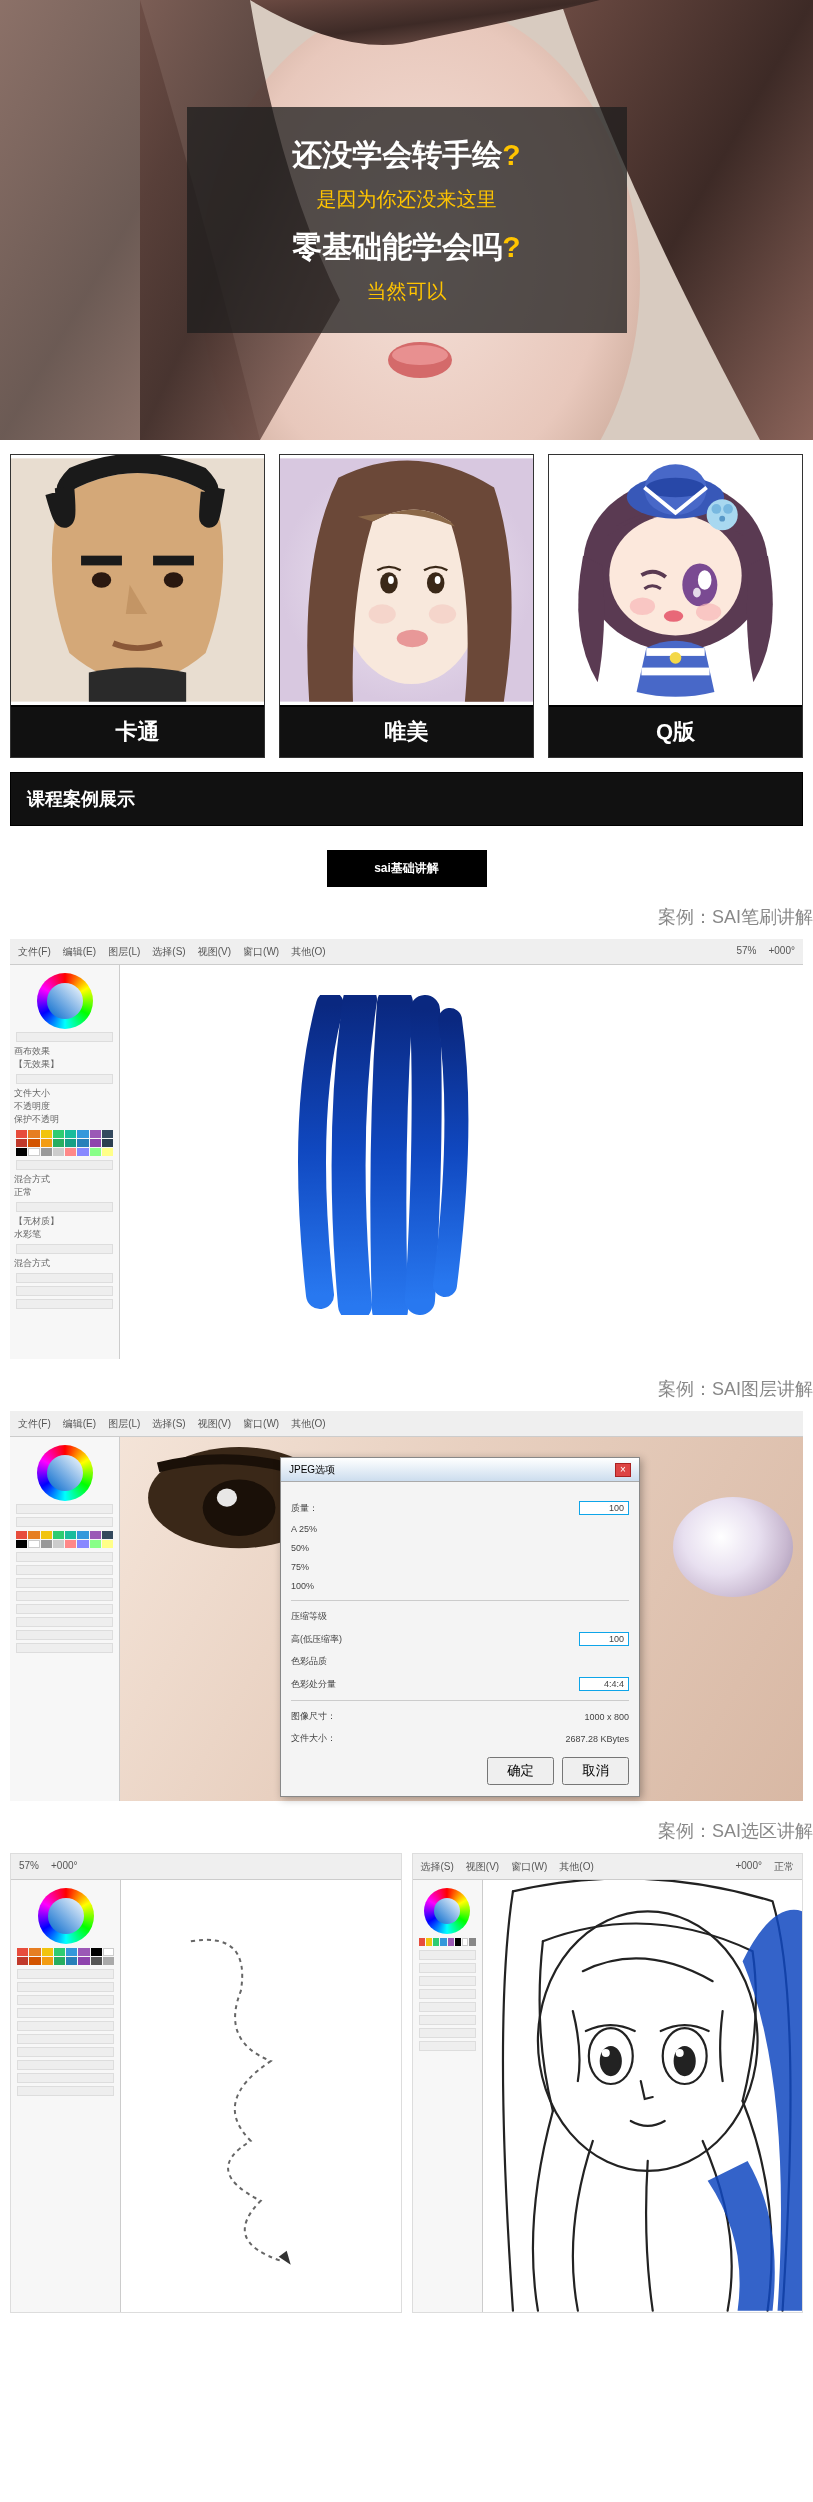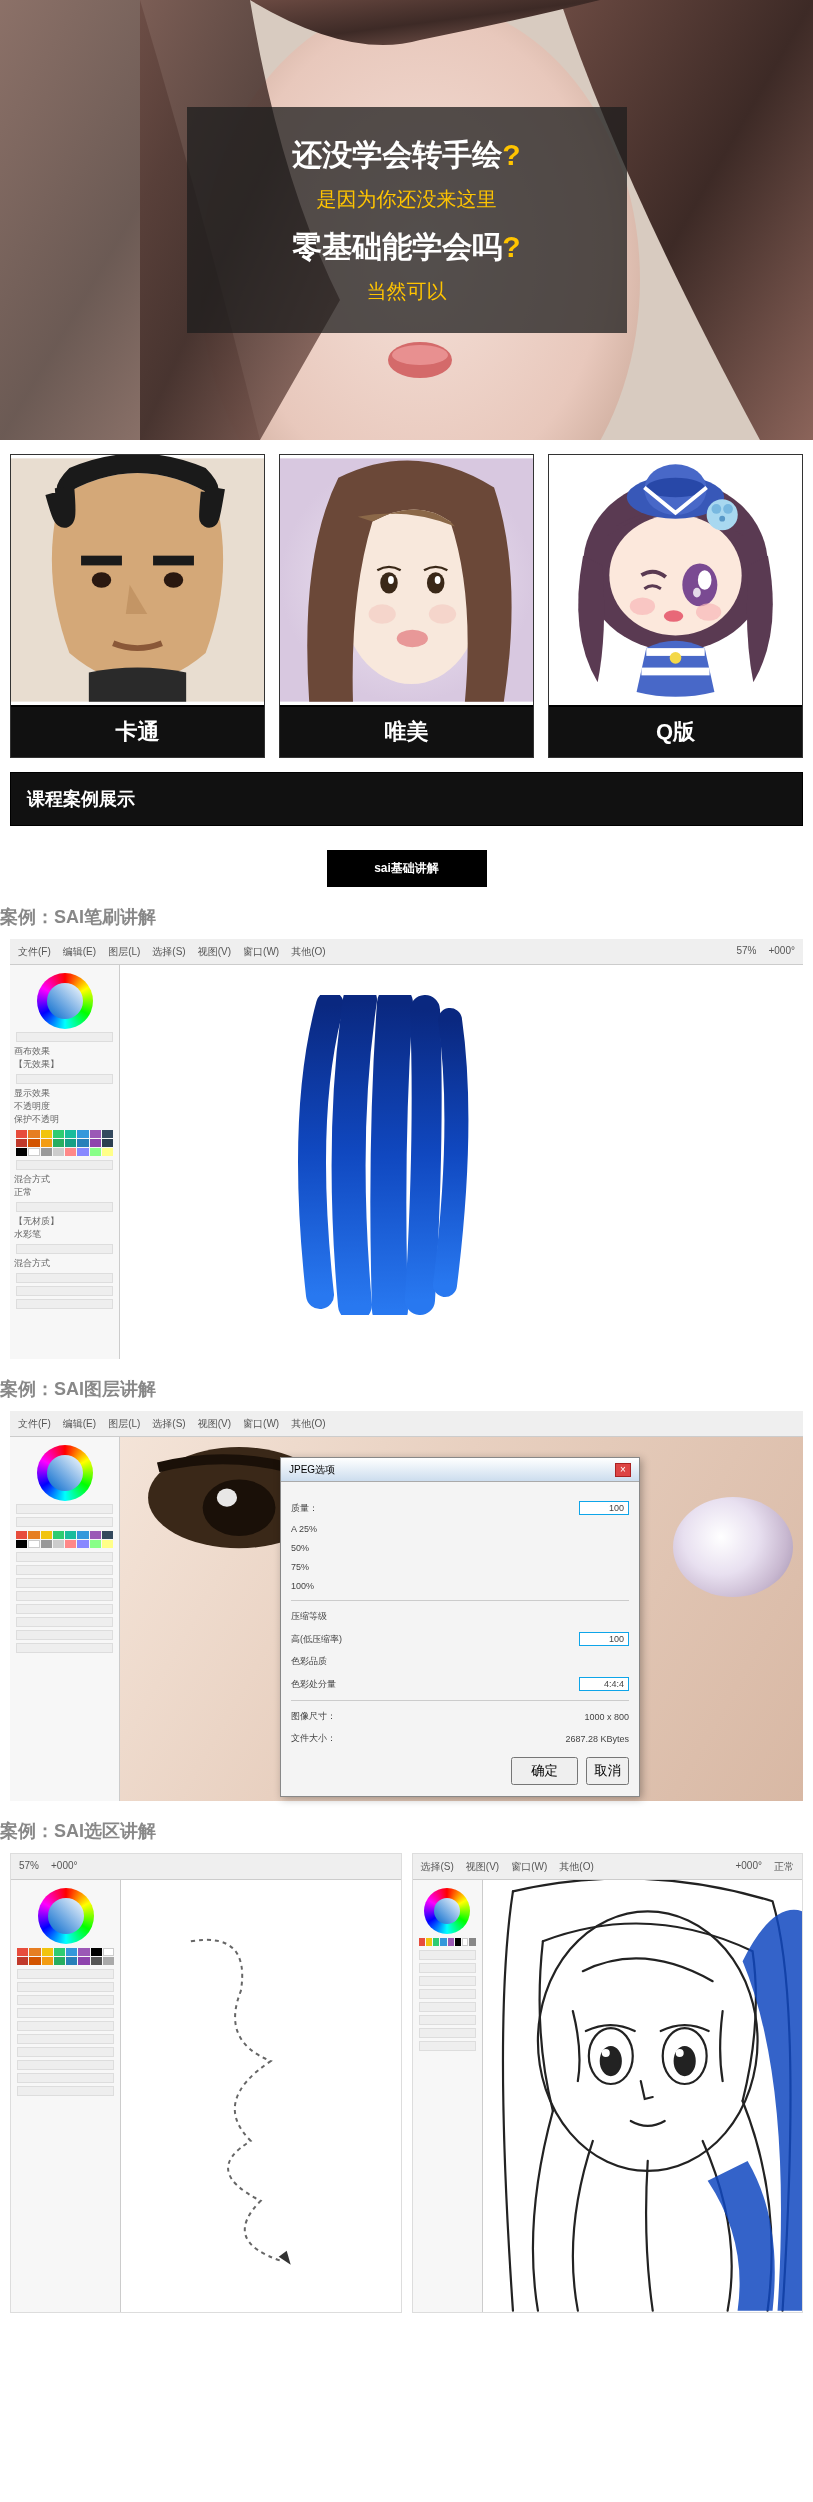--- a/index.html
+++ b/index.html
@@ -11,21 +11,21 @@
   .hero-overlay .a1 { color: #ffc400; font-size: 20px; margin-bottom: 14px; }
   .hero-overlay .q2 { color: #fff; font-size: 30px; font-weight: bold; margin-bottom: 10px; }
   .hero-overlay .a2 { color: #ffc400; font-size: 20px; }
   .qmark { color: #ffc400; }
   .styles-row { display: flex; gap: 14px; padding: 14px 10px 14px 10px; background: #fff; }
   .style-card { flex: 1; display: flex; flex-direction: column; border: 1px solid #333; }
   .style-thumb { width: 100%; height: 250px; overflow: hidden; position: relative; }
   .style-label { background: #111; color: #fff; text-align: center; font-size: 22px; font-weight: bold; padding: 10px 0; border-top: 2px solid #000; }
   .section-bar { background: #111; color: #fff; font-size: 18px; font-weight: bold; padding: 14px 16px; margin: 0 10px 24px 10px; border:1px solid #000; }
   .sai-badge { display: block; width: 160px; margin: 0 auto 18px auto; background: #000; color: #fff; text-align: center; font-size: 12px; font-weight: bold; padding: 10px 0; }
-  .case-title { text-align: left; color: #888; font-size: 18px; margin: 18px 0 10px 0; font-weight: bold;}
+  .case-title { text-align: right; color: #888; font-size: 18px; margin: 18px 0 10px 0; font-weight: normal;}
   .case-img { width: 793px; margin: 0 auto 8px auto; display:block; background:#f4f4f4; position:relative; }
   .case-img.h1 { height: 420px; }
   .case-img.h2 { height: 390px; }
   .case-row { display: flex; gap: 10px; padding: 0 10px; }
   .case-half { flex:1; height: 460px; background:#f4f4f4; position:relative; overflow:hidden; border:1px solid #ddd;}
   
   .sai-top { position:absolute; top:0; left:0; right:0; height:26px; background:#efefef; border-bottom:1px solid #ccc; font-size:10px; color:#555; padding:6px 8px; display:flex; gap:12px;}
   .sai-left { position:absolute; top:26px; left:0; width:110px; bottom:0; background:#f7f7f7; border-right:1px solid #ccc; padding:6px 4px; font-size:9px; color:#666;}
   .sai-canvas { position:absolute; top:26px; left:110px; right:0; bottom:0; background:#fff;}
   .color-wheel { width:56px; height:56px; border-radius:50%; background: conic-gradient(red, #ff0, lime, cyan, blue, magenta, red); margin:2px auto; position:relative;}
@@ -171,21 +171,21 @@
       <span>其他(O)</span>
     <span style="margin-left:auto">57%</span>
       <span>+000°</span>
   </div>
   <div class="sai-left">
     <div class="color-wheel"></div>
     <div class="panel-line"></div>
     <div>画布效果</div>
     <div>【无效果】</div>
     <div class="panel-line"></div>
-    <div>显示效果</div>
+    <div>文件大小</div>
     <div>不透明度</div>
     <div>保护不透明</div>
     <div class="swatches">
       <div style="background:#e74c3c"></div>
         <div style="background:#e67e22"></div>
         <div style="background:#f1c40f"></div>
         <div style="background:#2ecc71"></div>
         <div style="background:#1abc9c"></div>
         <div style="background:#3498db"></div>
         <div style="background:#9b59b6"></div>
@@ -328,21 +328,21 @@
         <div class="dialog-row">
             <span>图像尺寸：</span>
             <span>1000 x 800</span>
           </div>
         <div class="dialog-row">
             <span>文件大小：</span>
             <span>2687.28 KBytes</span>
           </div>
         <div style="text-align:right;margin-top:12px;">
           <button style="padding:3px 18px;margin-right:6px;">确定</button>
-          <button style="padding:3px 6px;font-family:Liberation Serif, serif;">取消</button>
+          <button style="padding:3px 18px;font-family:Liberation Serif, serif;">取消</button>
         </div>
       </div>
     </div>
   </div>
 </div>
 
 <div class="case-title">案例：SAI选区讲解</div>
 <div class="case-row">
   <div class="case-half">
     <div class="sai-top">

